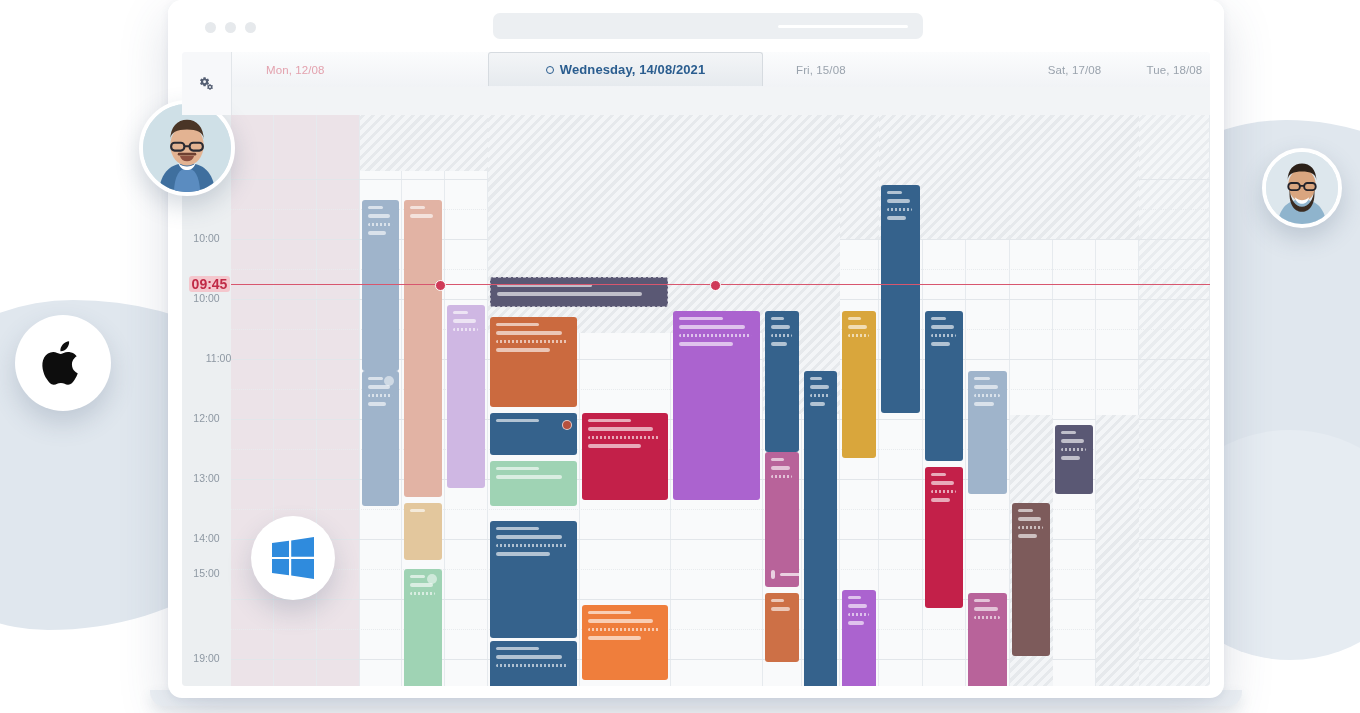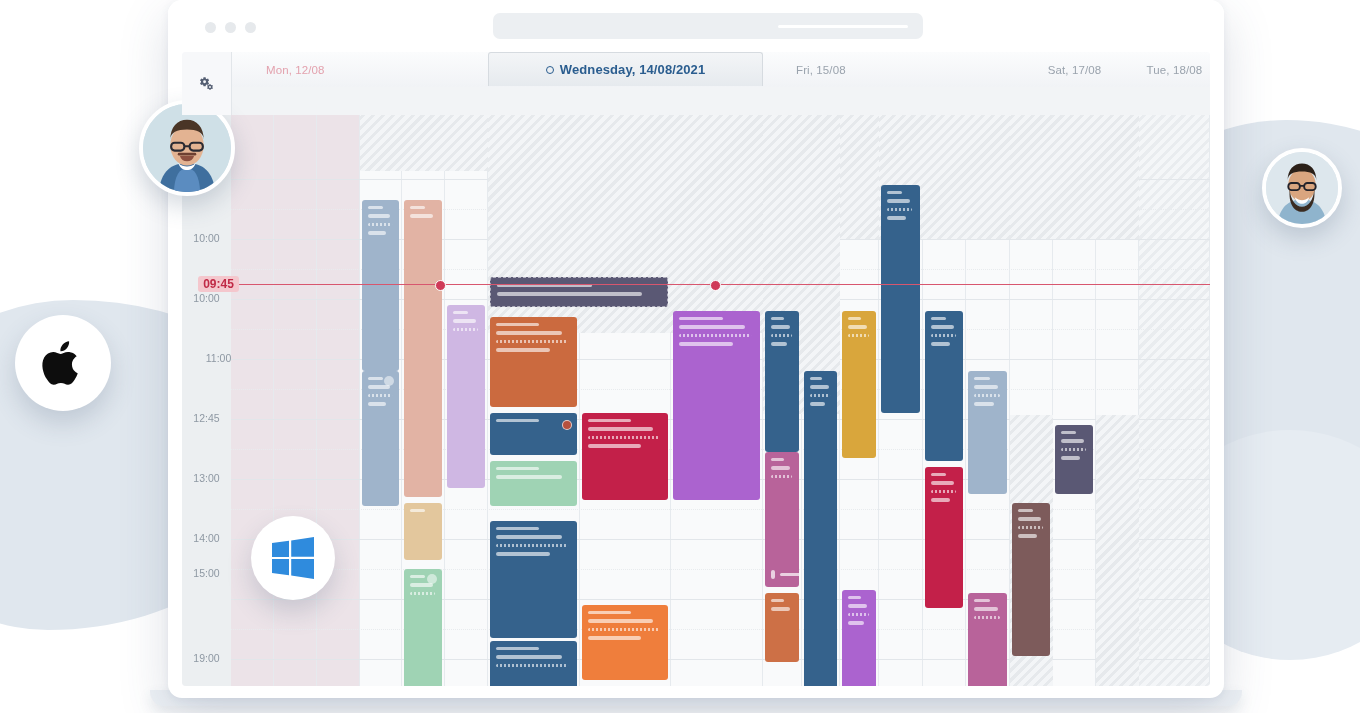--- a/index.html
+++ b/index.html
@@ -121,22 +121,22 @@
   }
   .hline{position:absolute;left:0;right:0;height:1px;background:#e2e6ea;}
   .hline.half{background:transparent;border-top:1px dotted #e8ebee;}
 
   
   #nowline{position:absolute;left:0;right:0;top:0;height:1px;
     background:#d8566e;z-index:30;}
   .now-dot{position:absolute;top:-4px;width:9px;height:9px;border-radius:50%;
     background:#cf3a58;border:1.5px solid #fff;}
   #now-pill{
-    position:absolute;left:16px;width:41px;height:16px;border-radius:3px;
-    background:#f4c7cd;color:#c02a46;font-size:12px;font-weight:bold;
+    position:absolute;left:7px;width:41px;height:16px;border-radius:3px;
+    background:#f4c7cd;color:#c02a46;font-size:14px;font-weight:bold;
     display:flex;align-items:center;justify-content:center;z-index:31;
   }
 
   
   .ev{position:absolute;border-radius:3px;box-sizing:border-box;
     overflow:hidden;padding:6px 6px 0 6px;}
   .ln{height:4px;border-radius:2px;background:rgba(255,255,255,.62);margin-bottom:5px;}
   .ln.d{background:repeating-linear-gradient(90deg,
       rgba(255,255,255,.6) 0 2px, transparent 2px 4px);height:3px;}
   .ln.thin{height:3px;}
@@ -269,21 +269,21 @@
           <path d="M18.7 13.1l.33 1.33c.32.1.62.24.9.41l1.27-.55 1.1 1.9-1.04.93c.03.17.04.34.04.52s-.01.35-.04.52l1.04.93-1.1 1.9-1.27-.55c-.28.17-.58.31-.9.41l-.33 1.33h-2.2l-.33-1.33c-.32-.1-.62-.24-.9-.41l-1.27.55-1.1-1.9 1.04-.93a3.7 3.7 0 010-1.04l-1.04-.93 1.1-1.9 1.27.55c.28-.17.58-.31.9-.41l.33-1.33h2.2zm-1.1 3.06a1.55 1.55 0 100 3.1 1.55 1.55 0 000-3.1z"></path>
         </g>
       </svg>
     </div>
 
     <div id="time-gutter">
         <div class="time-label" style="top: 57px;">08:00</div>
         <div class="time-label" style="top: 117px;">10:00</div>
         <div class="time-label" style="top: 177px;">10:00</div>
         <div class="time-label" style="top: 237px; margin-left: 12px;">11:00</div>
-        <div class="time-label" style="top: 297px;">12:45</div>
+        <div class="time-label" style="top: 297px;">12:00</div>
         <div class="time-label" style="top: 357px;">13:00</div>
         <div class="time-label" style="top: 417px;">14:00</div>
         <div class="time-label" style="top: 452px;">15:00</div>
         <div class="time-label" style="top: 537px;">19:00</div>
       </div>
     <div id="grid">
         <div class="sub past" style="left: 0px; width: 42.8519px;"></div>
         <div class="sub past" style="left: 42.8519px; width: 42.8519px;"></div>
         <div class="sub past" style="left: 85.7037px; width: 42.8519px;"></div>
         <div class="sub open" style="left: 128.556px; width: 42.8519px;"></div>

